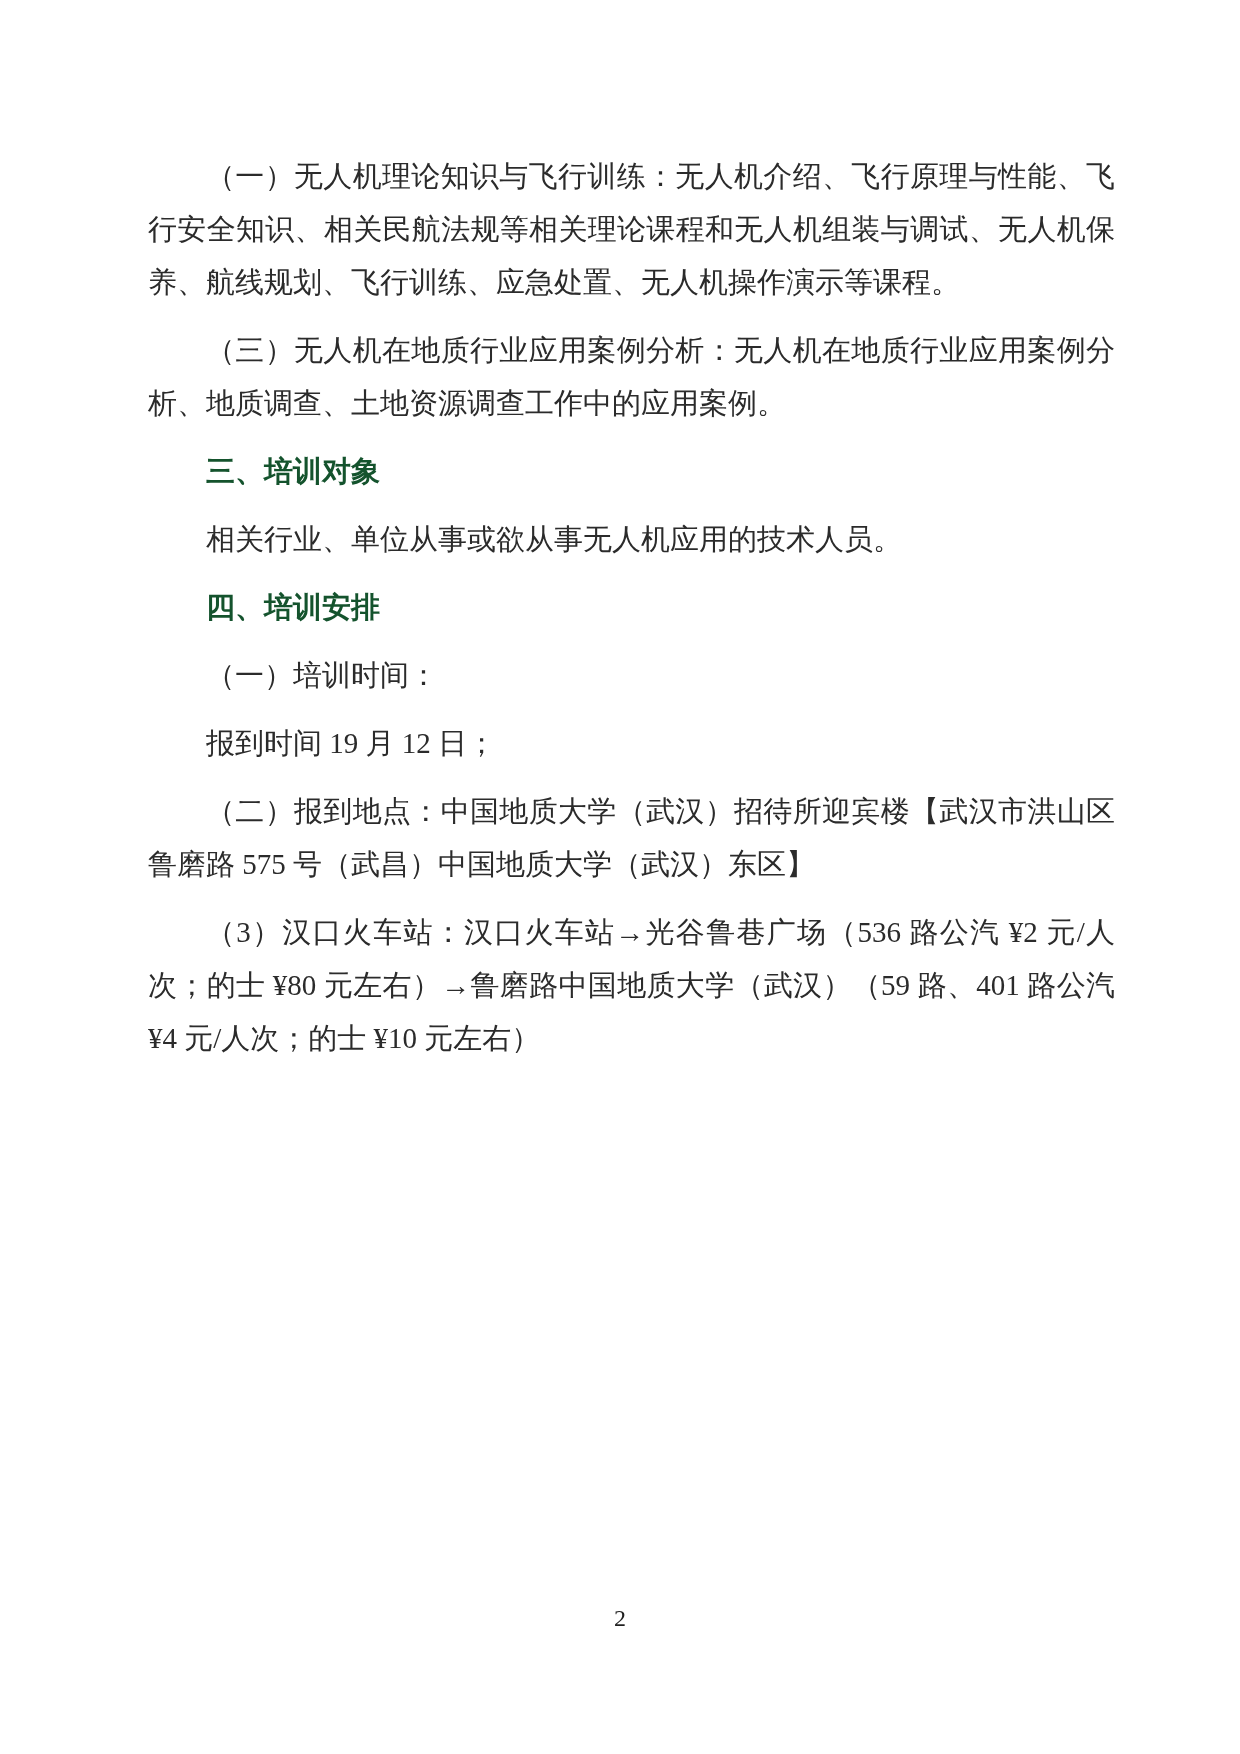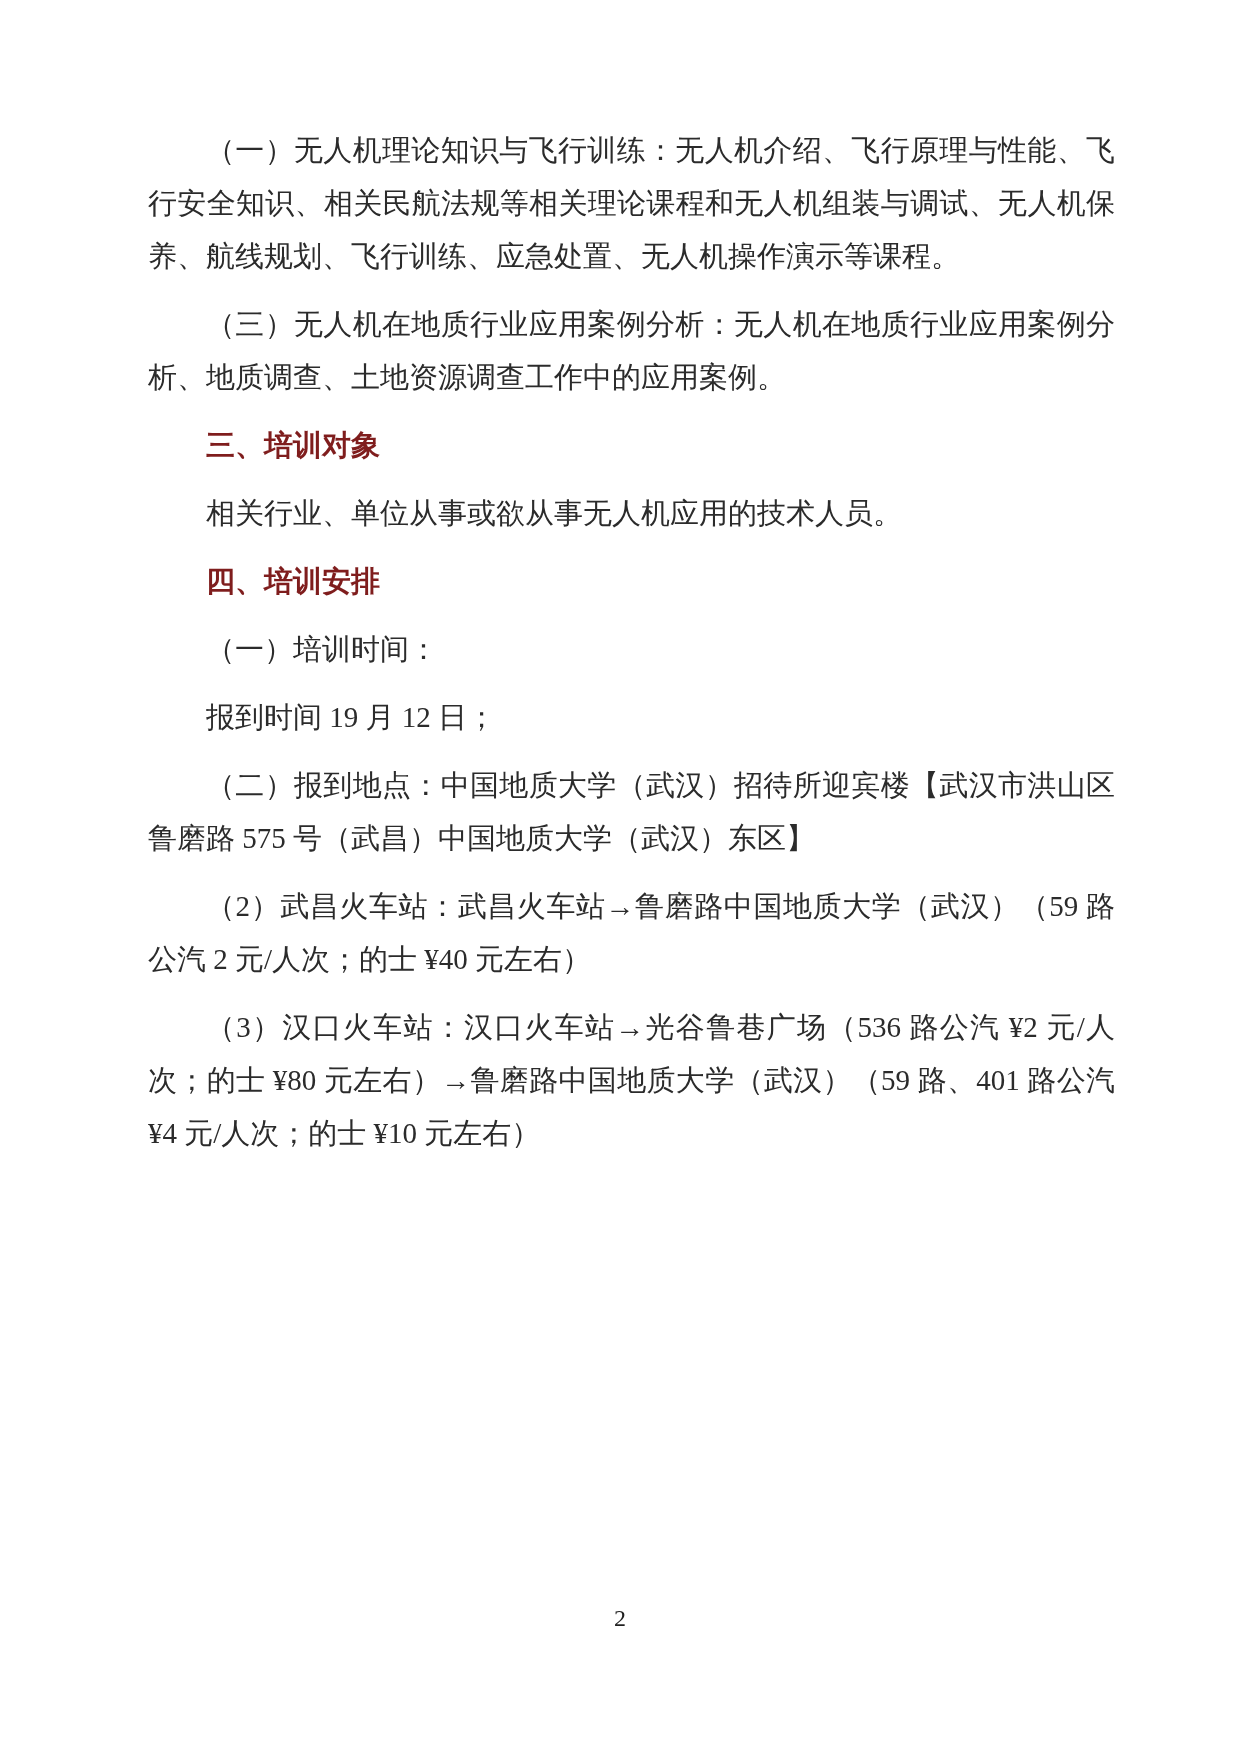--- a/index.html
+++ b/index.html
@@ -12,36 +12,36 @@
     width: 1240px;
     height: 1754px;
     background: #ffffff;
     overflow: hidden;
     font-family: "Liberation Serif", serif;
     color: #2b2b2b;
   }
   .content {
     position: absolute;
     left: 148px;
-    top: 124px;
+    top: 150px;
     width: 967px;
   }
   .content p {
     margin: 0 0 15px 0;
     font-size: 29px;
     line-height: 53px;
     text-align: justify;
     text-justify: inter-ideograph;
     text-indent: 2em;
     word-break: break-all;
   }
   .content p.heading {
     font-weight: bold;
     text-align: left;
-    color: #7f1d1d;
+    color: #14532d;
   }
   .page-number {
     position: absolute;
     left: 0;
     top: 1602px;
     width: 100%;
     text-align: center;
     font-size: 24px;
     line-height: 32px;
     color: #1f1f1f;
@@ -53,17 +53,16 @@
 <div class="page">
   <div class="content">
     <p>（一）无人机理论知识与飞行训练：无人机介绍、飞行原理与性能、飞行安全知识、相关民航法规等相关理论课程和无人机组装与调试、无人机保养、航线规划、飞行训练、应急处置、无人机操作演示等课程。</p>
     <p>（三）无人机在地质行业应用案例分析：无人机在地质行业应用案例分析、地质调查、土地资源调查工作中的应用案例。</p>
     <p class="heading">三、培训对象</p>
     <p>相关行业、单位从事或欲从事无人机应用的技术人员。</p>
     <p class="heading">四、培训安排</p>
     <p>（一）培训时间：</p>
     <p>报到时间 19 月 12 日；</p>
     <p>（二）报到地点：中国地质大学（武汉）招待所迎宾楼【武汉市洪山区鲁磨路 575 号（武昌）中国地质大学（武汉）东区】</p>
-    <p>（2）武昌火车站：武昌火车站→鲁磨路中国地质大学（武汉）（59 路公汽 2 元/人次；的士 ¥40 元左右）</p>
     <p>（3）汉口火车站：汉口火车站→光谷鲁巷广场（536 路公汽 ¥2 元/人次；的士 ¥80 元左右）→鲁磨路中国地质大学（武汉）（59 路、401 路公汽 ¥4 元/人次；的士 ¥10 元左右）</p>
   </div>
   <div class="page-number">2</div>
 </div>
 
 </body></html>

